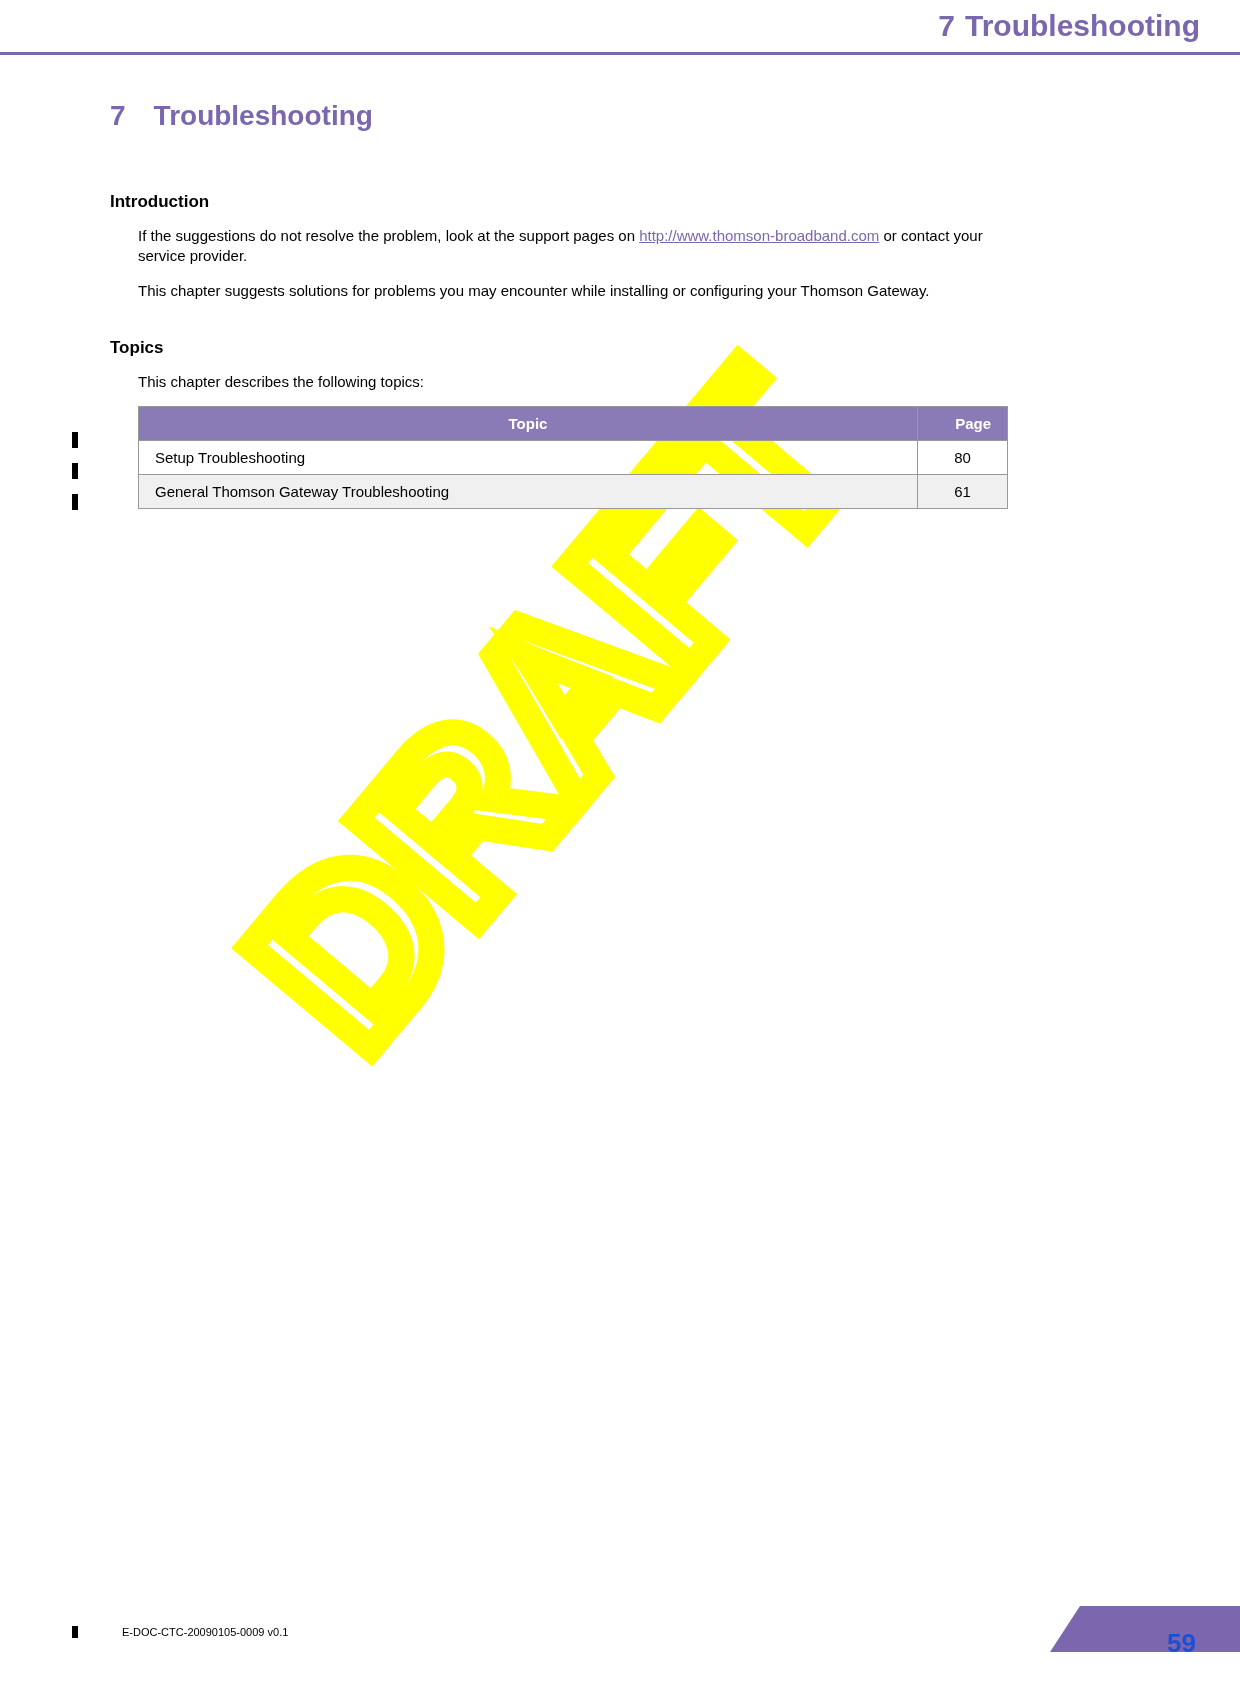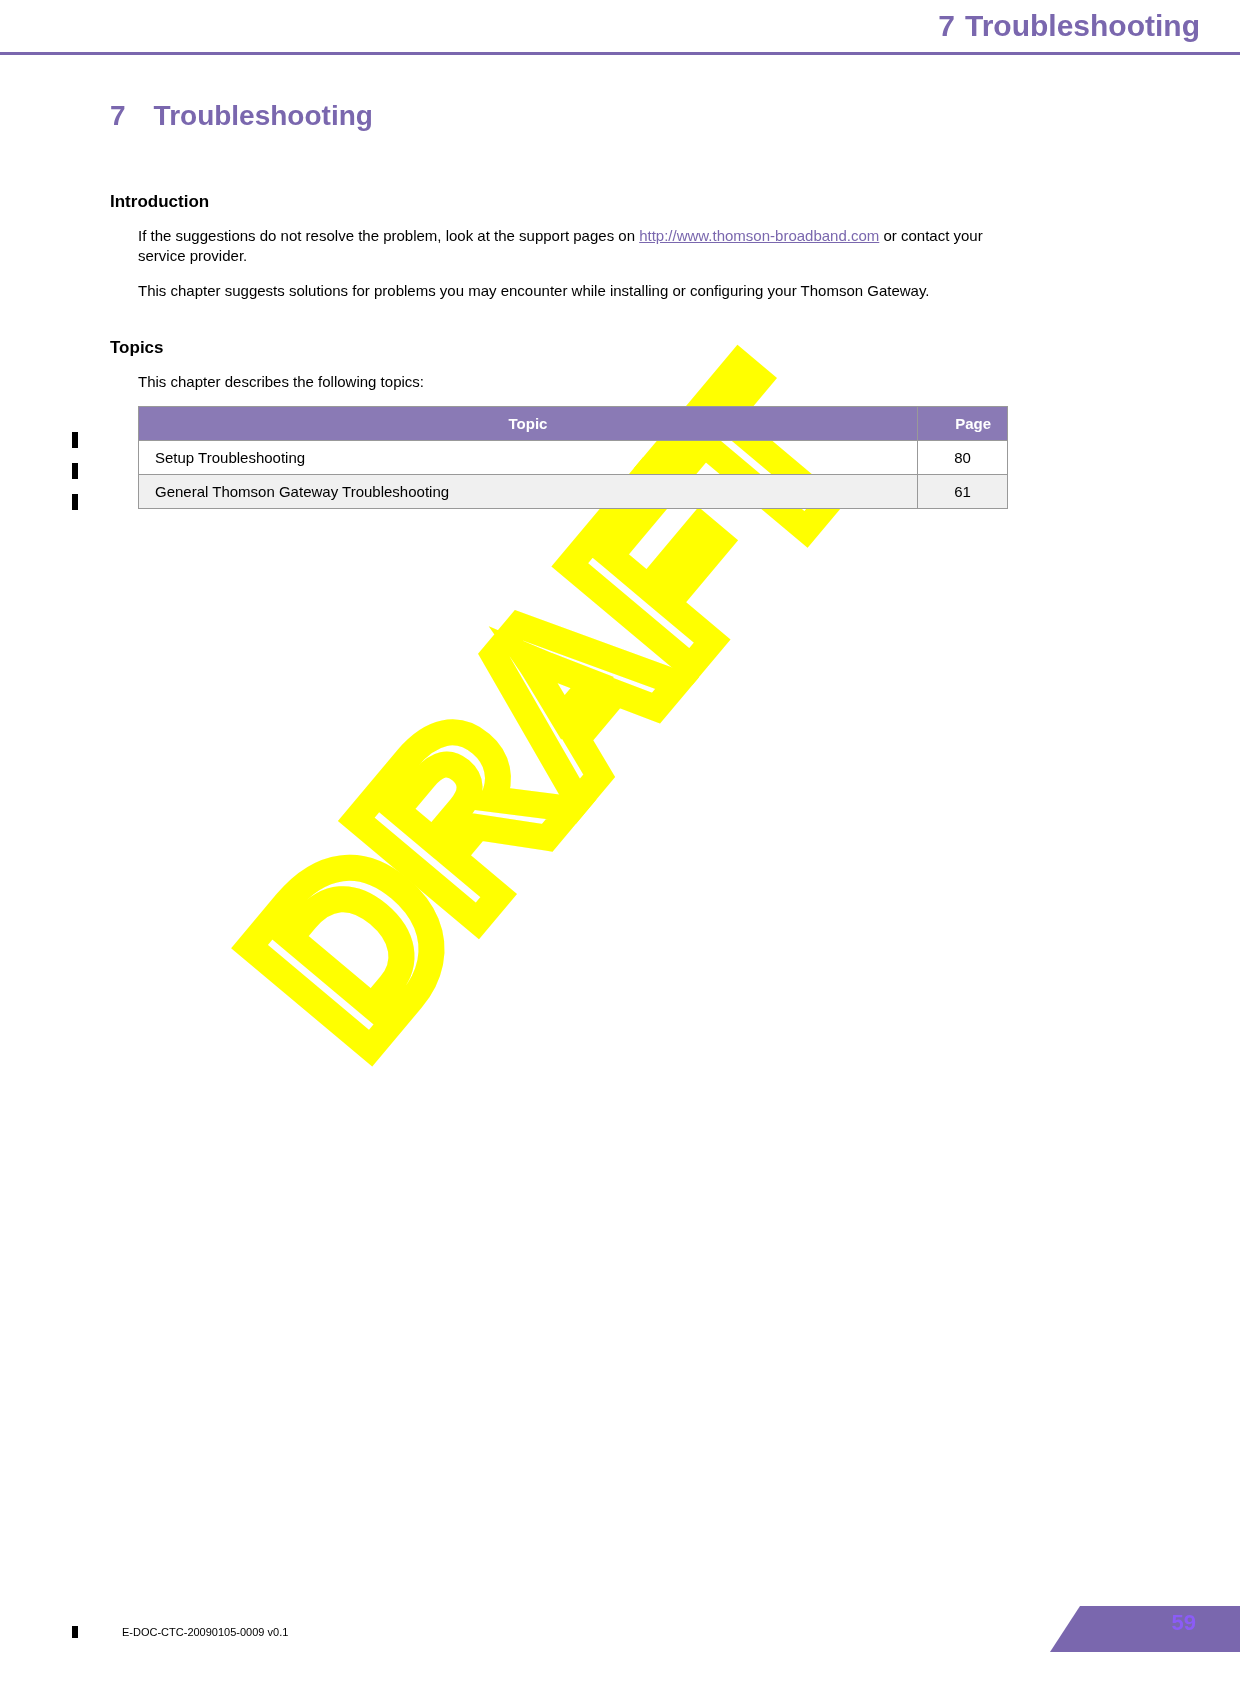--- a/index.html
+++ b/index.html
@@ -146,23 +146,23 @@
     position: absolute;
     right: 0;
     bottom: 0;
     width: 190px;
     height: 46px;
   }
   .footer-pagenum-wrap svg { position: absolute; top:0; left:0; }
   .footer-pagenum {
     position: absolute;
     right: 44px;
-    top: 4px;
-    color: #8b5cf6;
-    font-size: 22px;
+    top: 22px;
+    color: #1d4ed8;
+    font-size: 26px;
     font-weight: bold;
   }
 </style>
 </head>
 <body>
 
 <div class="page-header">
   <span class="chnum">7</span>
   <span class="chtitle">Troubleshooting</span>
 </div>

